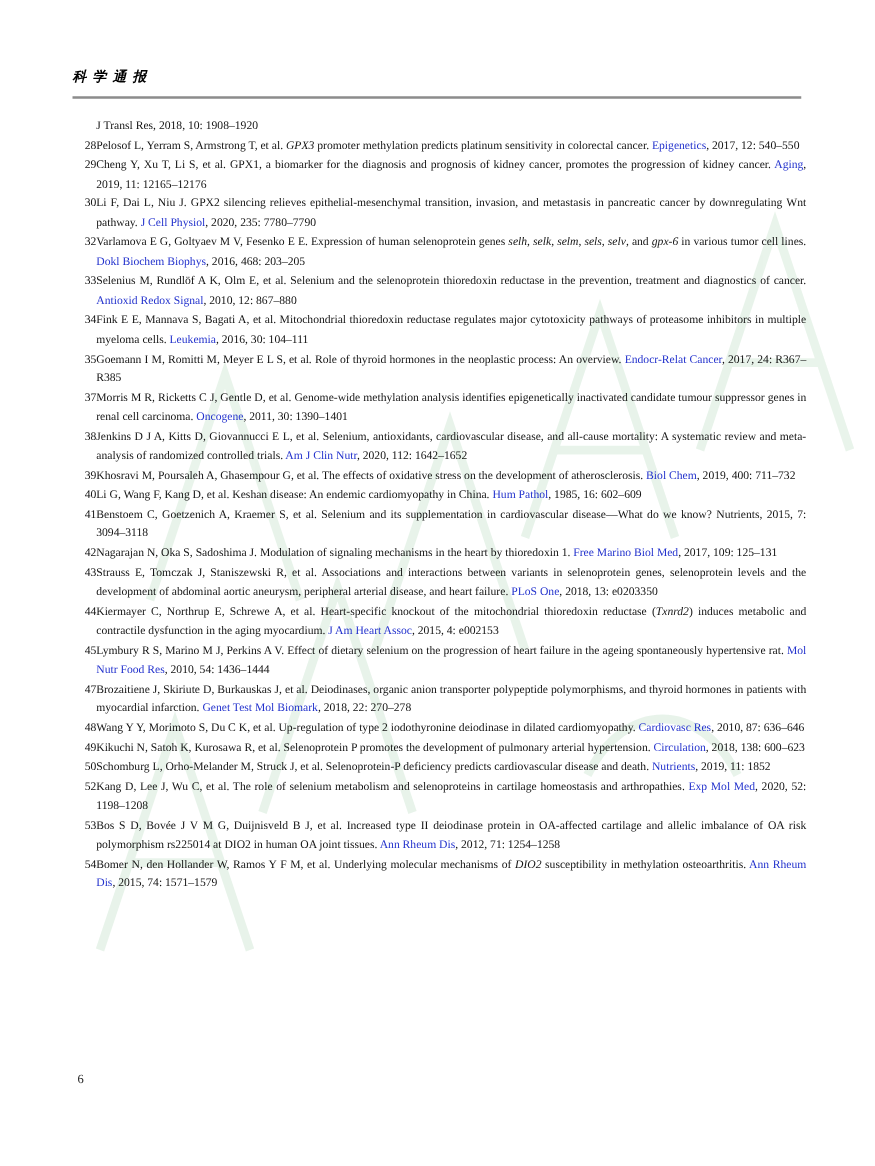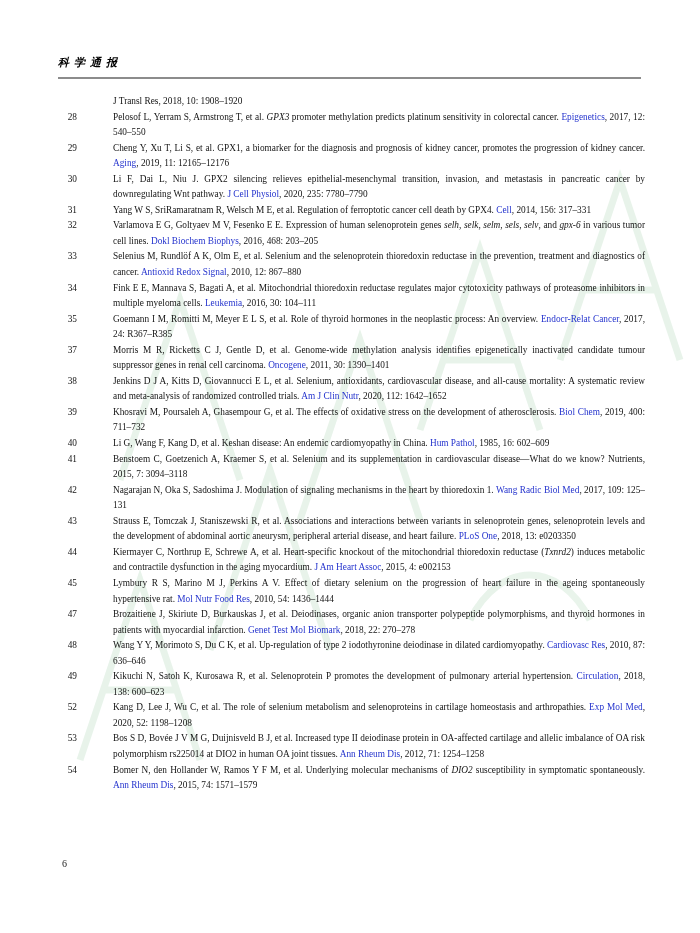--- a/index.html
+++ b/index.html
@@ -23,21 +23,21 @@
   }
   .header-rule{
     position:absolute;left:58px;top:77px;width:583px;height:2px;
     background:#8c8c8c;z-index:2;
   }
   .ref-list{
     position:absolute;left:57px;top:94px;width:588px;
     font-size:9.3px;line-height:15.55px;
     z-index:1;color:#141414;
   }
-  .ref-row{display:flex;gap:36px;}
+  .ref-row{display:flex;}
   .ref-num{flex:0 0 20px;width:20px;text-align:right;}
   .ref-text{flex:1;text-align:justify;}
   .it{font-style:italic;}
   .jlink{color:var(--link-color,#2433cd);}
   .page-footer{
     position:absolute;left:62px;top:858px;z-index:1;
     font-size:10px;color:#222;
   }
 </style>
 </head>
@@ -71,24 +71,20 @@
     </div>
     <div class="ref-row">
       <div class="ref-num">29</div>
       <div class="ref-text"><span>Cheng Y, Xu T, Li S, et al. GPX1, a biomarker for the diagnosis and prognosis of kidney cancer, promotes the progression of kidney cancer. </span><span class="jlink">Aging</span><span>, 2019, 11: 12165–12176</span></div>
     </div>
     <div class="ref-row">
       <div class="ref-num">30</div>
       <div class="ref-text"><span>Li F, Dai L, Niu J. GPX2 silencing relieves epithelial-mesenchymal transition, invasion, and metastasis in pancreatic cancer by downregulating Wnt pathway. </span><span class="jlink">J Cell Physiol</span><span>, 2020, 235: 7780–7790</span></div>
     </div>
     <div class="ref-row">
-      <div class="ref-num">31</div>
-      <div class="ref-text"><span>Yang W S, SriRamaratnam R, Welsch M E, et al. Regulation of ferroptotic cancer cell death by GPX4. </span><span class="jlink">Cell</span><span>, 2014, 156: 317–331</span></div>
-    </div>
-    <div class="ref-row">
       <div class="ref-num">32</div>
       <div class="ref-text"><span>Varlamova E G, Goltyaev M V, Fesenko E E. Expression of human selenoprotein genes </span><span class="it">selh</span><span>, </span><span class="it">selk</span><span>, </span><span class="it">selm</span><span>, </span><span class="it">sels</span><span>, </span><span class="it">selv</span><span>, and </span><span class="it">gpx-6</span><span> in various tumor cell lines. </span><span class="jlink">Dokl Biochem Biophys</span><span>, 2016, 468: 203–205</span></div>
     </div>
     <div class="ref-row">
       <div class="ref-num">33</div>
       <div class="ref-text"><span>Selenius M, Rundlöf A K, Olm E, et al. Selenium and the selenoprotein thioredoxin reductase in the prevention, treatment and diagnostics of cancer. </span><span class="jlink">Antioxid Redox Signal</span><span>, 2010, 12: 867–880</span></div>
     </div>
     <div class="ref-row">
       <div class="ref-num">34</div>
       <div class="ref-text"><span>Fink E E, Mannava S, Bagati A, et al. Mitochondrial thioredoxin reductase regulates major cytotoxicity pathways of proteasome inhibitors in multiple myeloma cells. </span><span class="jlink">Leukemia</span><span>, 2016, 30: 104–111</span></div>
@@ -112,21 +108,21 @@
     <div class="ref-row">
       <div class="ref-num">40</div>
       <div class="ref-text"><span>Li G, Wang F, Kang D, et al. Keshan disease: An endemic cardiomyopathy in China. </span><span class="jlink">Hum Pathol</span><span>, 1985, 16: 602–609</span></div>
     </div>
     <div class="ref-row">
       <div class="ref-num">41</div>
       <div class="ref-text"><span>Benstoem C, Goetzenich A, Kraemer S, et al. Selenium and its supplementation in cardiovascular disease—What do we know? Nutrients, 2015, 7: 3094–3118</span></div>
     </div>
     <div class="ref-row">
       <div class="ref-num">42</div>
-      <div class="ref-text"><span>Nagarajan N, Oka S, Sadoshima J. Modulation of signaling mechanisms in the heart by thioredoxin 1. </span><span class="jlink">Wang Radic Biol Med</span><span>, 2017, 109: 125–131</span></div>
+      <div class="ref-text"><span>Nagarajan N, Oka S, Sadoshima J. Modulation of signaling mechanisms in the heart by thioredoxin 1. </span><span class="jlink">Free Marino Biol Med</span><span>, 2017, 109: 125–131</span></div>
     </div>
     <div class="ref-row">
       <div class="ref-num">43</div>
       <div class="ref-text"><span>Strauss E, Tomczak J, Staniszewski R, et al. Associations and interactions between variants in selenoprotein genes, selenoprotein levels and the development of abdominal aortic aneurysm, peripheral arterial disease, and heart failure. </span><span class="jlink">PLoS One</span><span>, 2018, 13: e0203350</span></div>
     </div>
     <div class="ref-row">
       <div class="ref-num">44</div>
       <div class="ref-text"><span>Kiermayer C, Northrup E, Schrewe A, et al. Heart-specific knockout of the mitochondrial thioredoxin reductase (</span><span class="it">Txnrd2</span><span>) induces metabolic and contractile dysfunction in the aging myocardium. </span><span class="jlink">J Am Heart Assoc</span><span>, 2015, 4: e002153</span></div>
     </div>
     <div class="ref-row">
@@ -139,26 +135,30 @@
     </div>
     <div class="ref-row">
       <div class="ref-num">48</div>
       <div class="ref-text"><span>Wang Y Y, Morimoto S, Du C K, et al. Up-regulation of type 2 iodothyronine deiodinase in dilated cardiomyopathy. </span><span class="jlink">Cardiovasc Res</span><span>, 2010, 87: 636–646</span></div>
     </div>
     <div class="ref-row">
       <div class="ref-num">49</div>
       <div class="ref-text"><span>Kikuchi N, Satoh K, Kurosawa R, et al. Selenoprotein P promotes the development of pulmonary arterial hypertension. </span><span class="jlink">Circulation</span><span>, 2018, 138: 600–623</span></div>
     </div>
     <div class="ref-row">
+      <div class="ref-num">50</div>
+      <div class="ref-text"><span>Schomburg L, Orho-Melander M, Struck J, et al. Selenoprotein-P deficiency predicts cardiovascular disease and death. </span><span class="jlink">Nutrients</span><span>, 2019, 11: 1852</span></div>
+    </div>
+    <div class="ref-row">
       <div class="ref-num">52</div>
       <div class="ref-text"><span>Kang D, Lee J, Wu C, et al. The role of selenium metabolism and selenoproteins in cartilage homeostasis and arthropathies. </span><span class="jlink">Exp Mol Med</span><span>, 2020, 52: 1198–1208</span></div>
     </div>
     <div class="ref-row">
       <div class="ref-num">53</div>
       <div class="ref-text"><span>Bos S D, Bovée J V M G, Duijnisveld B J, et al. Increased type II deiodinase protein in OA-affected cartilage and allelic imbalance of OA risk polymorphism rs225014 at DIO2 in human OA joint tissues. </span><span class="jlink">Ann Rheum Dis</span><span>, 2012, 71: 1254–1258</span></div>
     </div>
     <div class="ref-row">
       <div class="ref-num">54</div>
-      <div class="ref-text"><span>Bomer N, den Hollander W, Ramos Y F M, et al. Underlying molecular mechanisms of </span><span class="it">DIO2</span><span> susceptibility in symptomatic spontaneously. </span><span class="jlink">Ann Rheum Dis</span><span>, 2015, 74: 1571–1579</span></div>
+      <div class="ref-text"><span>Bomer N, den Hollander W, Ramos Y F M, et al. Underlying molecular mechanisms of </span><span class="it">DIO2</span><span> susceptibility in methylation osteoarthritis. </span><span class="jlink">Ann Rheum Dis</span><span>, 2015, 74: 1571–1579</span></div>
     </div>
   </div>
 
 <div class="page-footer">6</div>
 
 </body></html>

